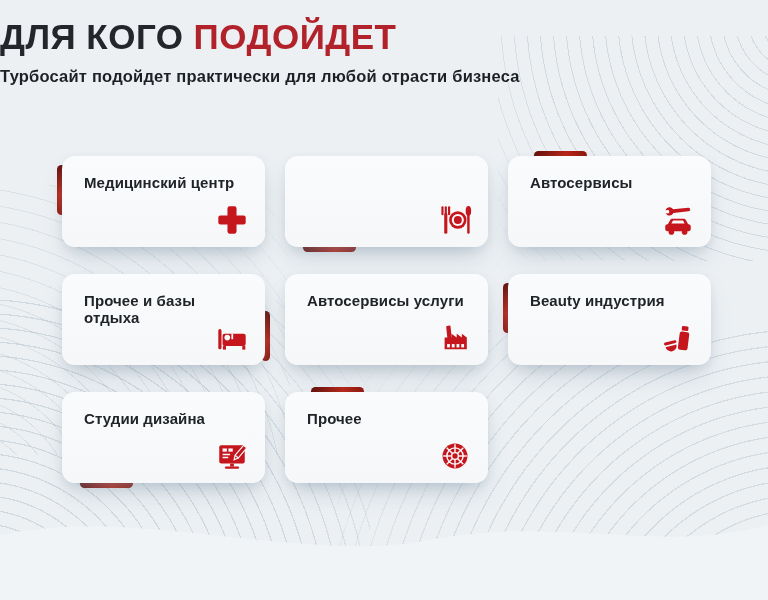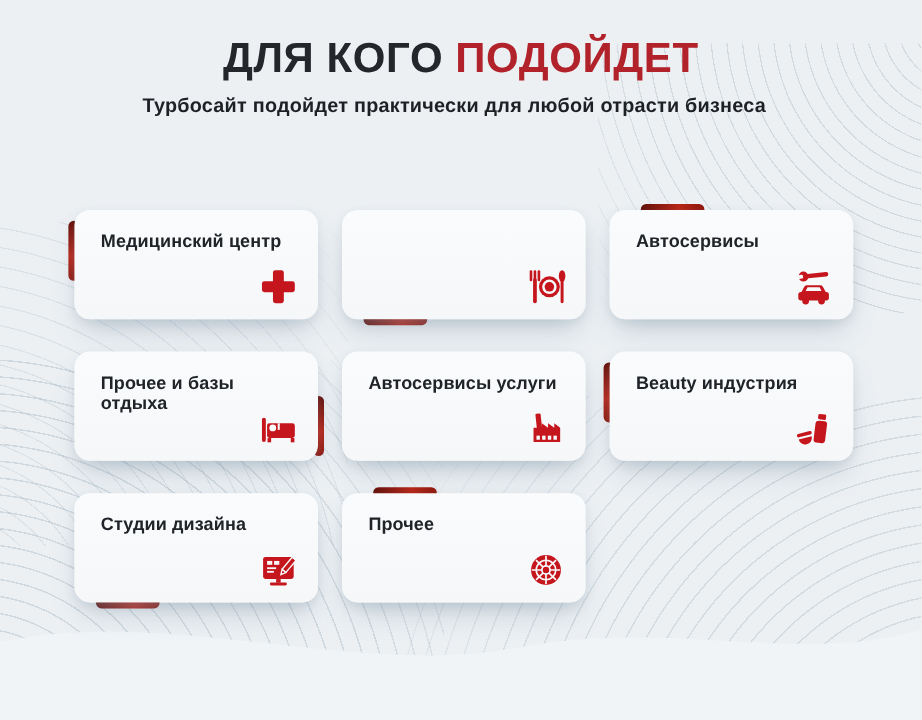--- a/index.html
+++ b/index.html
@@ -21,27 +21,27 @@
   .deco-bl{left:0;bottom:0;width:370px;height:300px;
     background:repeating-radial-gradient(circle at -6% 112%, rgba(150,168,182,.32) 0 1.2px, transparent 1.2px 14px);
     -webkit-mask-image:radial-gradient(circle at -6% 112%, #000 0 66%, transparent 95%);
     mask-image:radial-gradient(circle at -6% 112%, #000 0 66%, transparent 95%);}
   .deco-br{right:0;bottom:0;width:430px;height:270px;
     background:repeating-radial-gradient(circle at 108% 128%, rgba(150,168,182,.28) 0 1.2px, transparent 1.2px 15px);
     -webkit-mask-image:radial-gradient(circle at 108% 128%, #000 0 66%, transparent 95%);
     mask-image:radial-gradient(circle at 108% 128%, #000 0 66%, transparent 95%);}
   .bottom-wave{position:absolute;left:0;bottom:0;width:768px;height:120px;pointer-events:none;}
 
-  header{position:relative;z-index:1;text-align:center;padding-top:30px;}
+  header{position:relative;z-index:1;padding-top:18px;}
   h1{margin:0;font-size:35px;font-weight:800;letter-spacing:.5px;color:#23262b;line-height:1.1;}
   h1 .accent{color:#b2222b;margin-left:10px;}
   .subtitle{margin:10px 11px 0 0;font-size:16.5px;font-weight:600;color:#1d2125;letter-spacing:.2px;}
 
   .grid{
-    position:absolute;left:62px;top:175px;z-index:1;
+    position:absolute;left:62px;top:156px;z-index:1;
     display:grid;grid-template-columns:repeat(3,203px);grid-auto-rows:91px;
     column-gap:20px;row-gap:27px;
   }
   .card{
     position:relative;border-radius:13px;
     background:linear-gradient(180deg,#fafbfc,#f5f7f8);
     box-shadow:0 14px 24px -8px rgba(118,140,160,.42), 0 3px 8px rgba(140,158,175,.18);
   }
   .label{
     position:absolute;left:22px;top:18px;right:14px;

